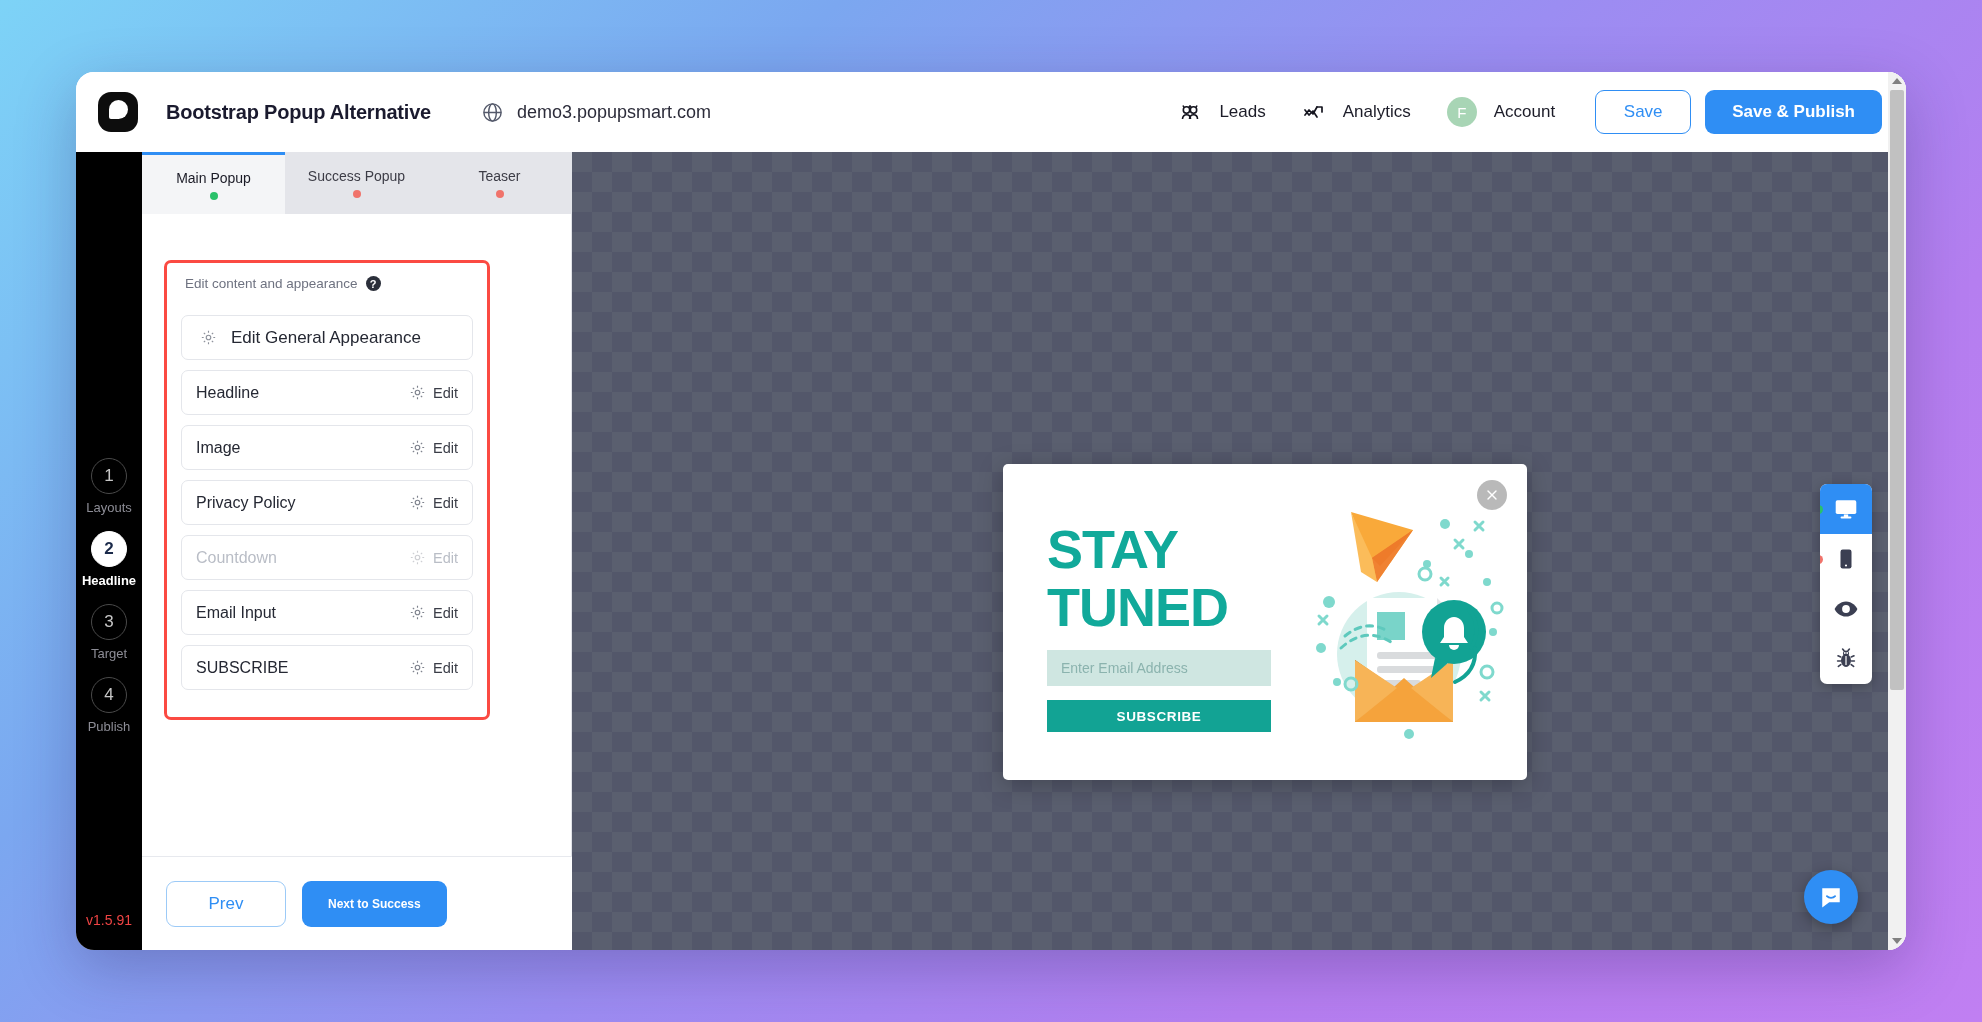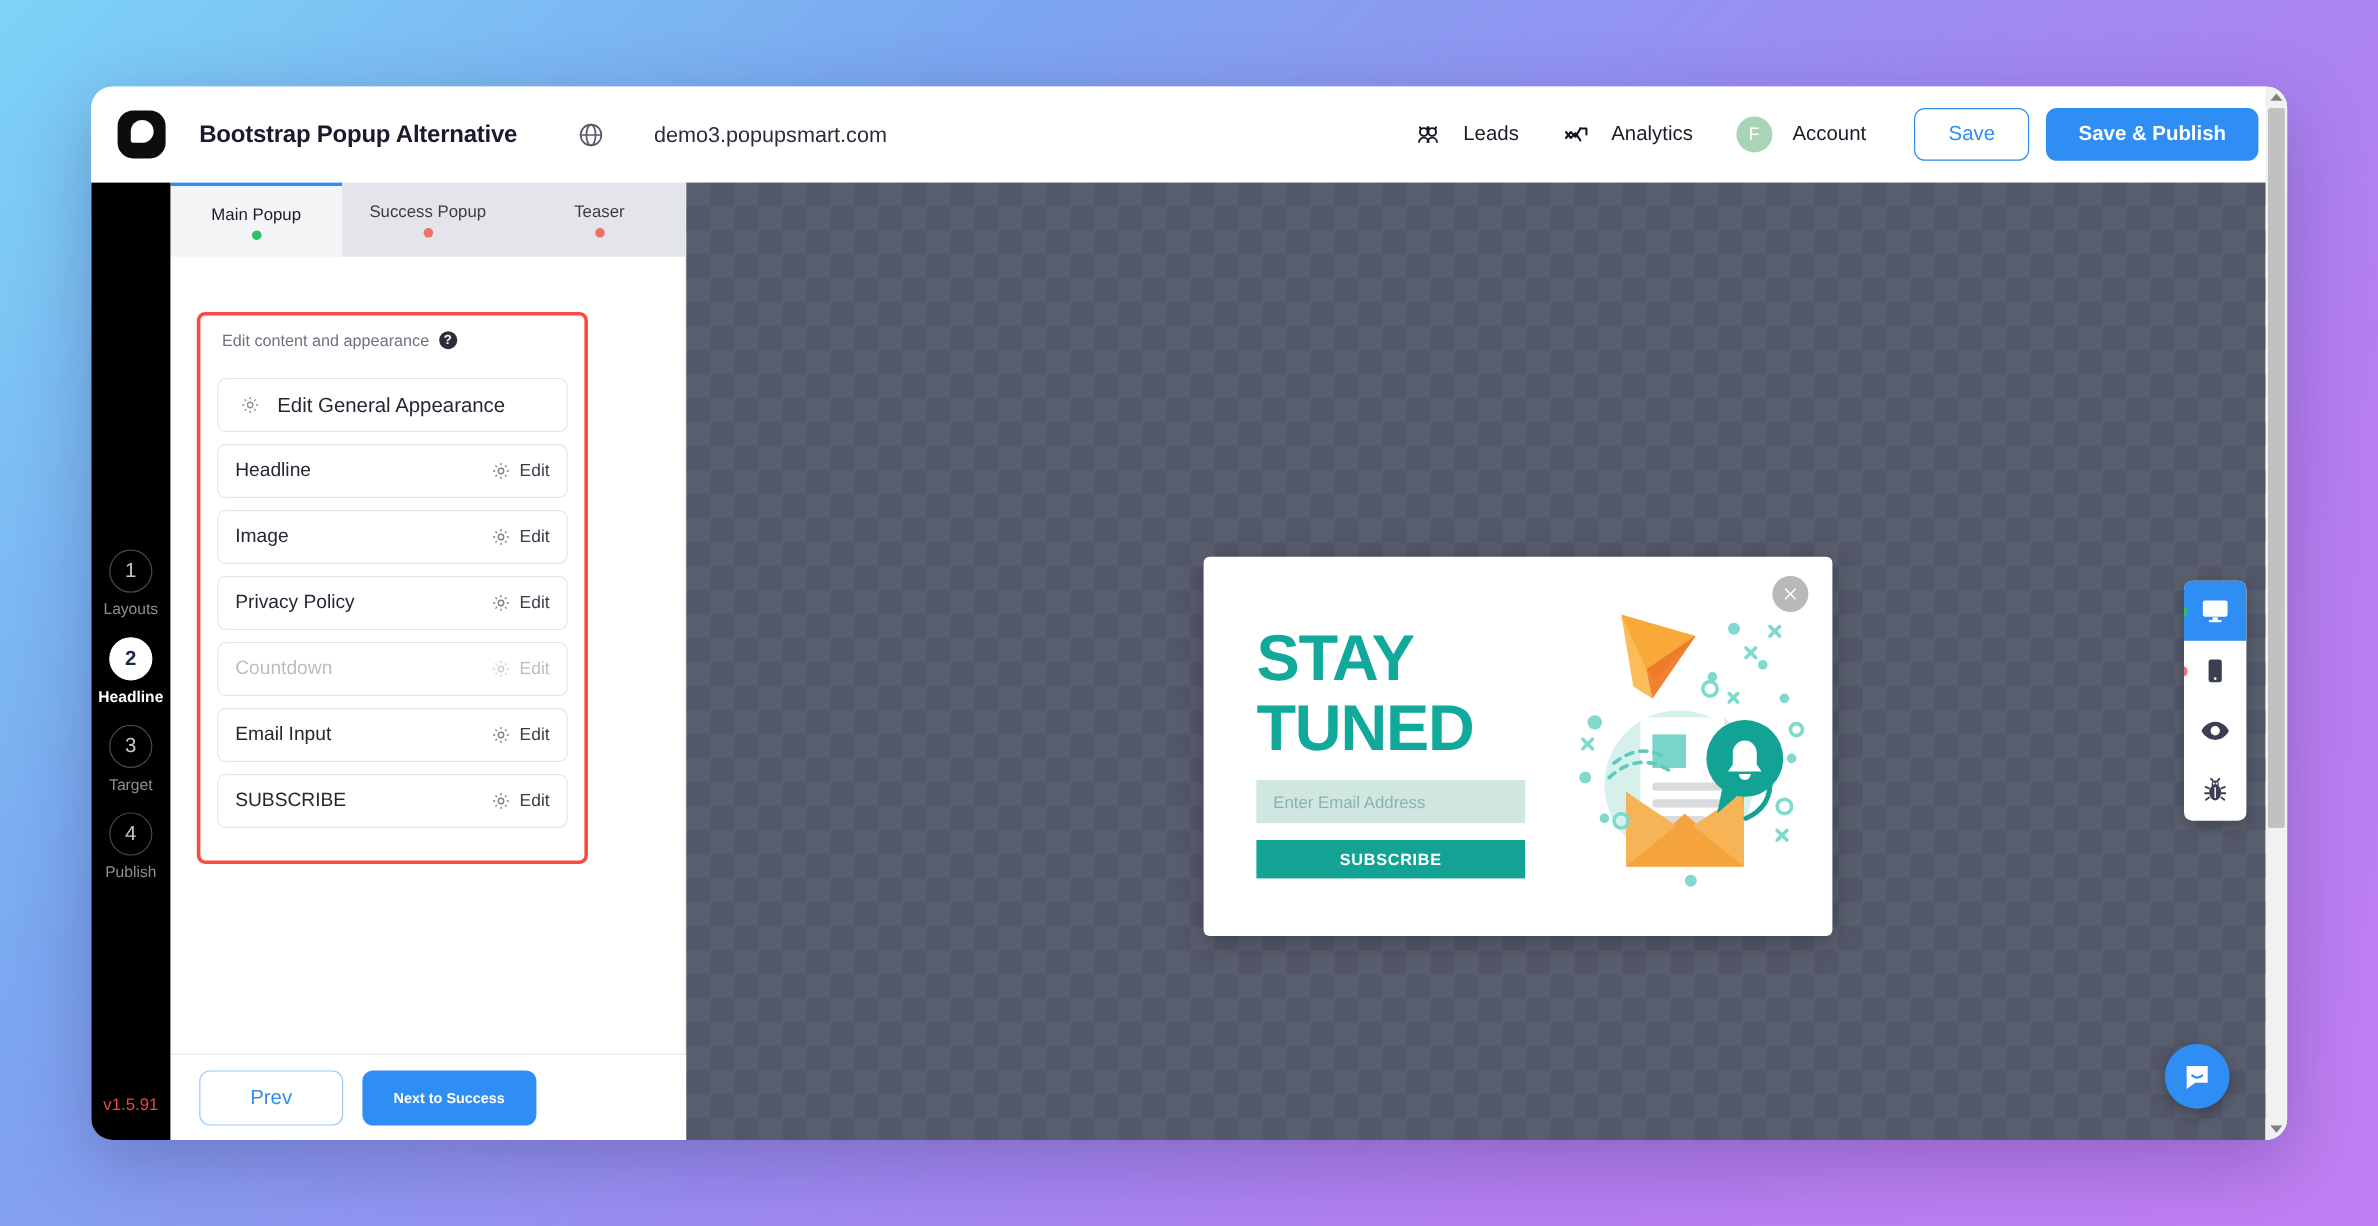--- a/index.html
+++ b/index.html
@@ -68,21 +68,21 @@
     color: #1a1a2e;
     letter-spacing: -.2px;
   }
   .domain-wrap {
     display: flex;
     align-items: center;
     margin-left: 50px;
     gap: 13px;
   }
   .globe-icon { width: 23px; height: 23px; display: block; }
-  .domain-text { font-size: 18px; color: #2c2c3a; margin-left: 28px; }
+  .domain-text { font-size: 18px; color: #2c2c3a; }
 
   .header-right {
     margin-left: auto;
     display: flex;
     align-items: center;
     gap: 0;
     padding-right: 24px;
   }
   .hdr-link {
     display: flex;
@@ -283,21 +283,21 @@
     font-family: "Liberation Sans", sans-serif;
     width: 100%;
     cursor: pointer;
     margin-top: 2px;
   }
 
   #panel-footer {
     position: absolute;
     left: 0; bottom: 0;
     width: 430px;
-    height: 72px;
+    height: 94px;
     border-top: 1px solid #e7e9ee;
     display: flex;
     align-items: center;
     gap: 16px;
     padding-left: 24px;
     background: #fff;
   }
   .btn-prev {
     width: 120px; height: 46px;
     border: 1px solid #9ccaf7;

